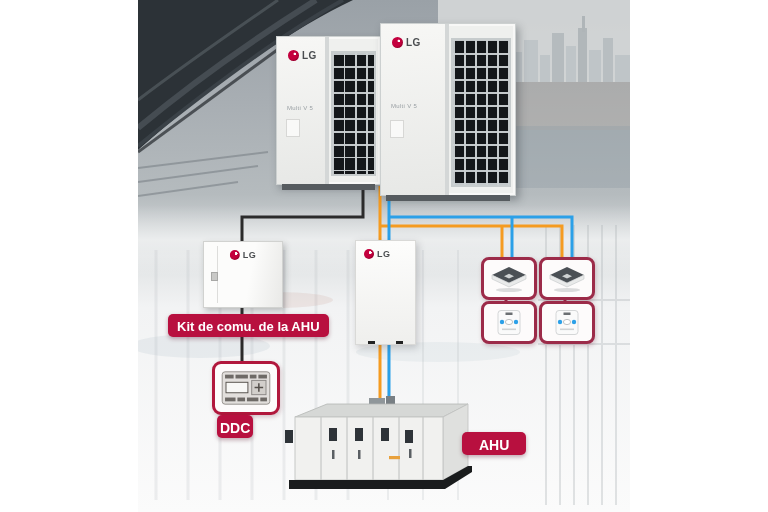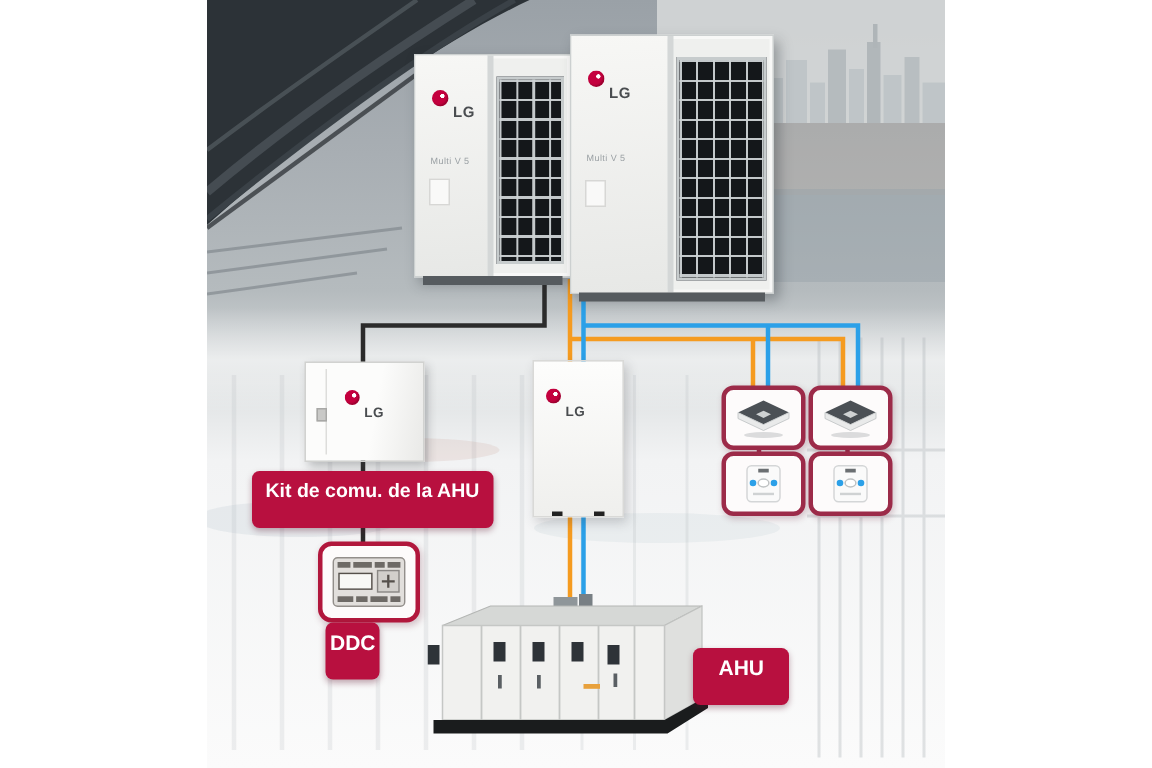--- a/index.html
+++ b/index.html
@@ -23,21 +23,21 @@
         repeating-linear-gradient(to right, rgba(205,210,212,.95) 0 1.5px, transparent 1.5px 11px),
         repeating-linear-gradient(to bottom, rgba(205,210,212,.95) 0 1.5px, transparent 1.5px 13px);}
   .odu .lg-logo{position:absolute;top:13px;left:11px;}
   .odu-model{position:absolute;top:46%;left:10px;font-size:6px;color:#9aa0a4;letter-spacing:.3px;}
   .odu-sticker{position:absolute;top:56%;left:9px;width:12px;height:16px;background:#f9f9f8;border:1px solid #d7d7d5;}
   
   .lg-logo{display:inline-flex;align-items:center;gap:3px;}
   .lg-mark{width:11px;height:11px;border-radius:50%;
            background:radial-gradient(circle at 63% 36%, #ffffff 0 1.3px, rgba(255,255,255,0) 1.6px),#c4003e;
            box-shadow:inset -1px -1px 1px rgba(120,0,35,.55);}
-  .lg-text{font-size:10px;font-weight:700;color:#4a4d50;letter-spacing:.4px;margin-top:20px;}
+  .lg-text{font-size:10px;font-weight:700;color:#4a4d50;letter-spacing:.4px;}
   .lg-small .lg-mark{width:10px;height:10px;}
   .lg-small .lg-text{font-size:9px;}
   
   .cab{position:absolute;left:203px;top:241px;width:78px;height:65px;z-index:3;
        background:linear-gradient(100deg,#fcfcfb 58%,#e9e9e7);border:1px solid #d1d2d0;
        box-shadow:2px 3px 6px rgba(60,62,66,.3);}
   .cab::before{content:"";position:absolute;left:13px;top:4px;bottom:4px;width:1px;background:#dddddb;}
   .cab-latch{position:absolute;left:7px;top:46%;width:5px;height:7px;background:#c9c9c7;border:1px solid #a8a8a6;}
   .cab .lg-logo{position:absolute;top:8px;left:50%;transform:translateX(-50%);}
   .eev{position:absolute;left:355px;top:240px;width:59px;height:103px;z-index:3;
@@ -52,21 +52,21 @@
   .cassette-1{left:481px;top:257px;width:50px;height:37px;}
   .cassette-2{left:539px;top:257px;width:50px;height:37px;}
   .controller-1{left:481px;top:301px;width:50px;height:37px;}
   .controller-2{left:539px;top:301px;width:50px;height:37px;}
   .ddc-frame{left:212px;top:361px;width:62px;height:48px;border-radius:9px;border-color:#b1173c;}
   .frame svg{display:block;}
   
   .ahu-unit{position:absolute;left:285px;top:394px;width:190px;height:104px;z-index:3;}
   
   .tag{position:absolute;z-index:4;background:#b8103f;color:#ffffff;font-weight:700;font-size:13px;
-       line-height:26px;height:38px;padding:0 9px;border-radius:5px;white-space:nowrap;
+       line-height:26px;height:23px;padding:0 9px;border-radius:5px;white-space:nowrap;
        box-shadow:0 2px 4px rgba(90,15,40,.35);}
   .tag-comm{left:168px;top:314px;}
   .tag-ddc{left:217px;top:415px;padding:0 3px;font-size:14px;}
   .tag-eev{left:336px;top:358px;}
   .tag-indoor{left:479px;top:346px;}
   .tag-ahu{left:462px;top:432px;padding:0 17px;font-size:14px;}
 </style>
 </head>
 <body>
 

